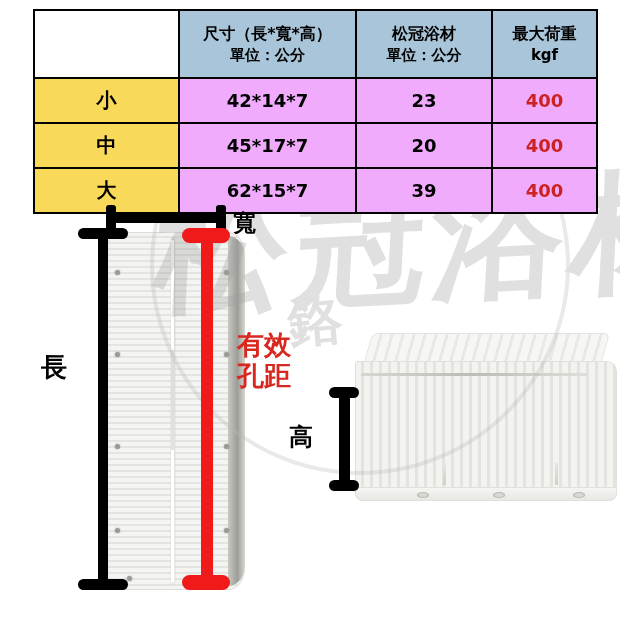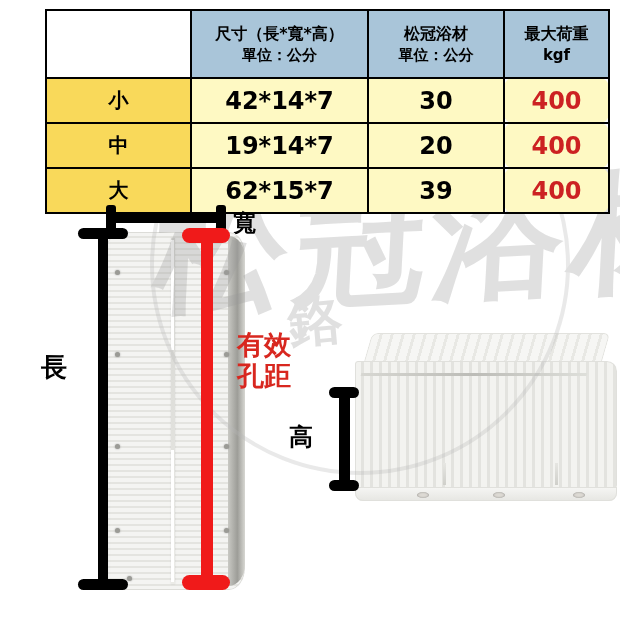--- a/index.html
+++ b/index.html
@@ -54,21 +54,21 @@
     position: absolute;
     left: 138px; top: 238px;
     font-size: 54px;
     letter-spacing: 4px;
     transform: rotate(-5deg);
   }
 
   
   #spec-table {
     position: absolute;
-    left: 45px; top: 9px;
+    left: 33px; top: 9px;
     width: 555px;
     border-collapse: collapse;
     z-index: 20;
     table-layout: fixed;
   }
   #spec-table td, #spec-table th {
     border: 2px solid #000000;
     text-align: center;
     vertical-align: middle;
     font-weight: bold;
@@ -85,30 +85,29 @@
     height: 66px;
     font-size: 16px;
     line-height: 1.45;
   }
   #spec-table thead th.blank {
     background: #ffffff;
     border-right-width: 2px;
   }
   #spec-table tbody td {
     height: 43px;
-    font-size: 24px;
-    background: #fef9c3;
+    font-size: 18px;
+    background: #f0abfc;
   }
   #spec-table tbody td.label-cell {
     background: #f9d95a;
     font-size: 20px;
   }
   #spec-table tbody td.load-cell {
     color: #cc2222;
-    border-radius: 9px;
   }
   .hdr-line2 { font-size: 15px; }
 
   
   .photo {
     position: absolute;
     z-index: 2;
   }
   
   #photo-front {
@@ -304,26 +303,26 @@
       <th class="col-load">
         <div>最大荷重</div>
         <div class="hdr-line2">kgf</div>
       </th>
     </tr>
   </thead>
   <tbody>
     <tr>
       <td class="label-cell">小</td>
       <td>42*14*7</td>
-      <td>30</td>
+      <td>23</td>
       <td class="load-cell">400</td>
     </tr>
     <tr>
       <td class="label-cell">中</td>
-      <td>19*14*7</td>
+      <td>45*17*7</td>
       <td>20</td>
       <td class="load-cell">400</td>
     </tr>
     <tr>
       <td class="label-cell">大</td>
       <td>62*15*7</td>
       <td>39</td>
       <td class="load-cell">400</td>
     </tr>
   </tbody>

